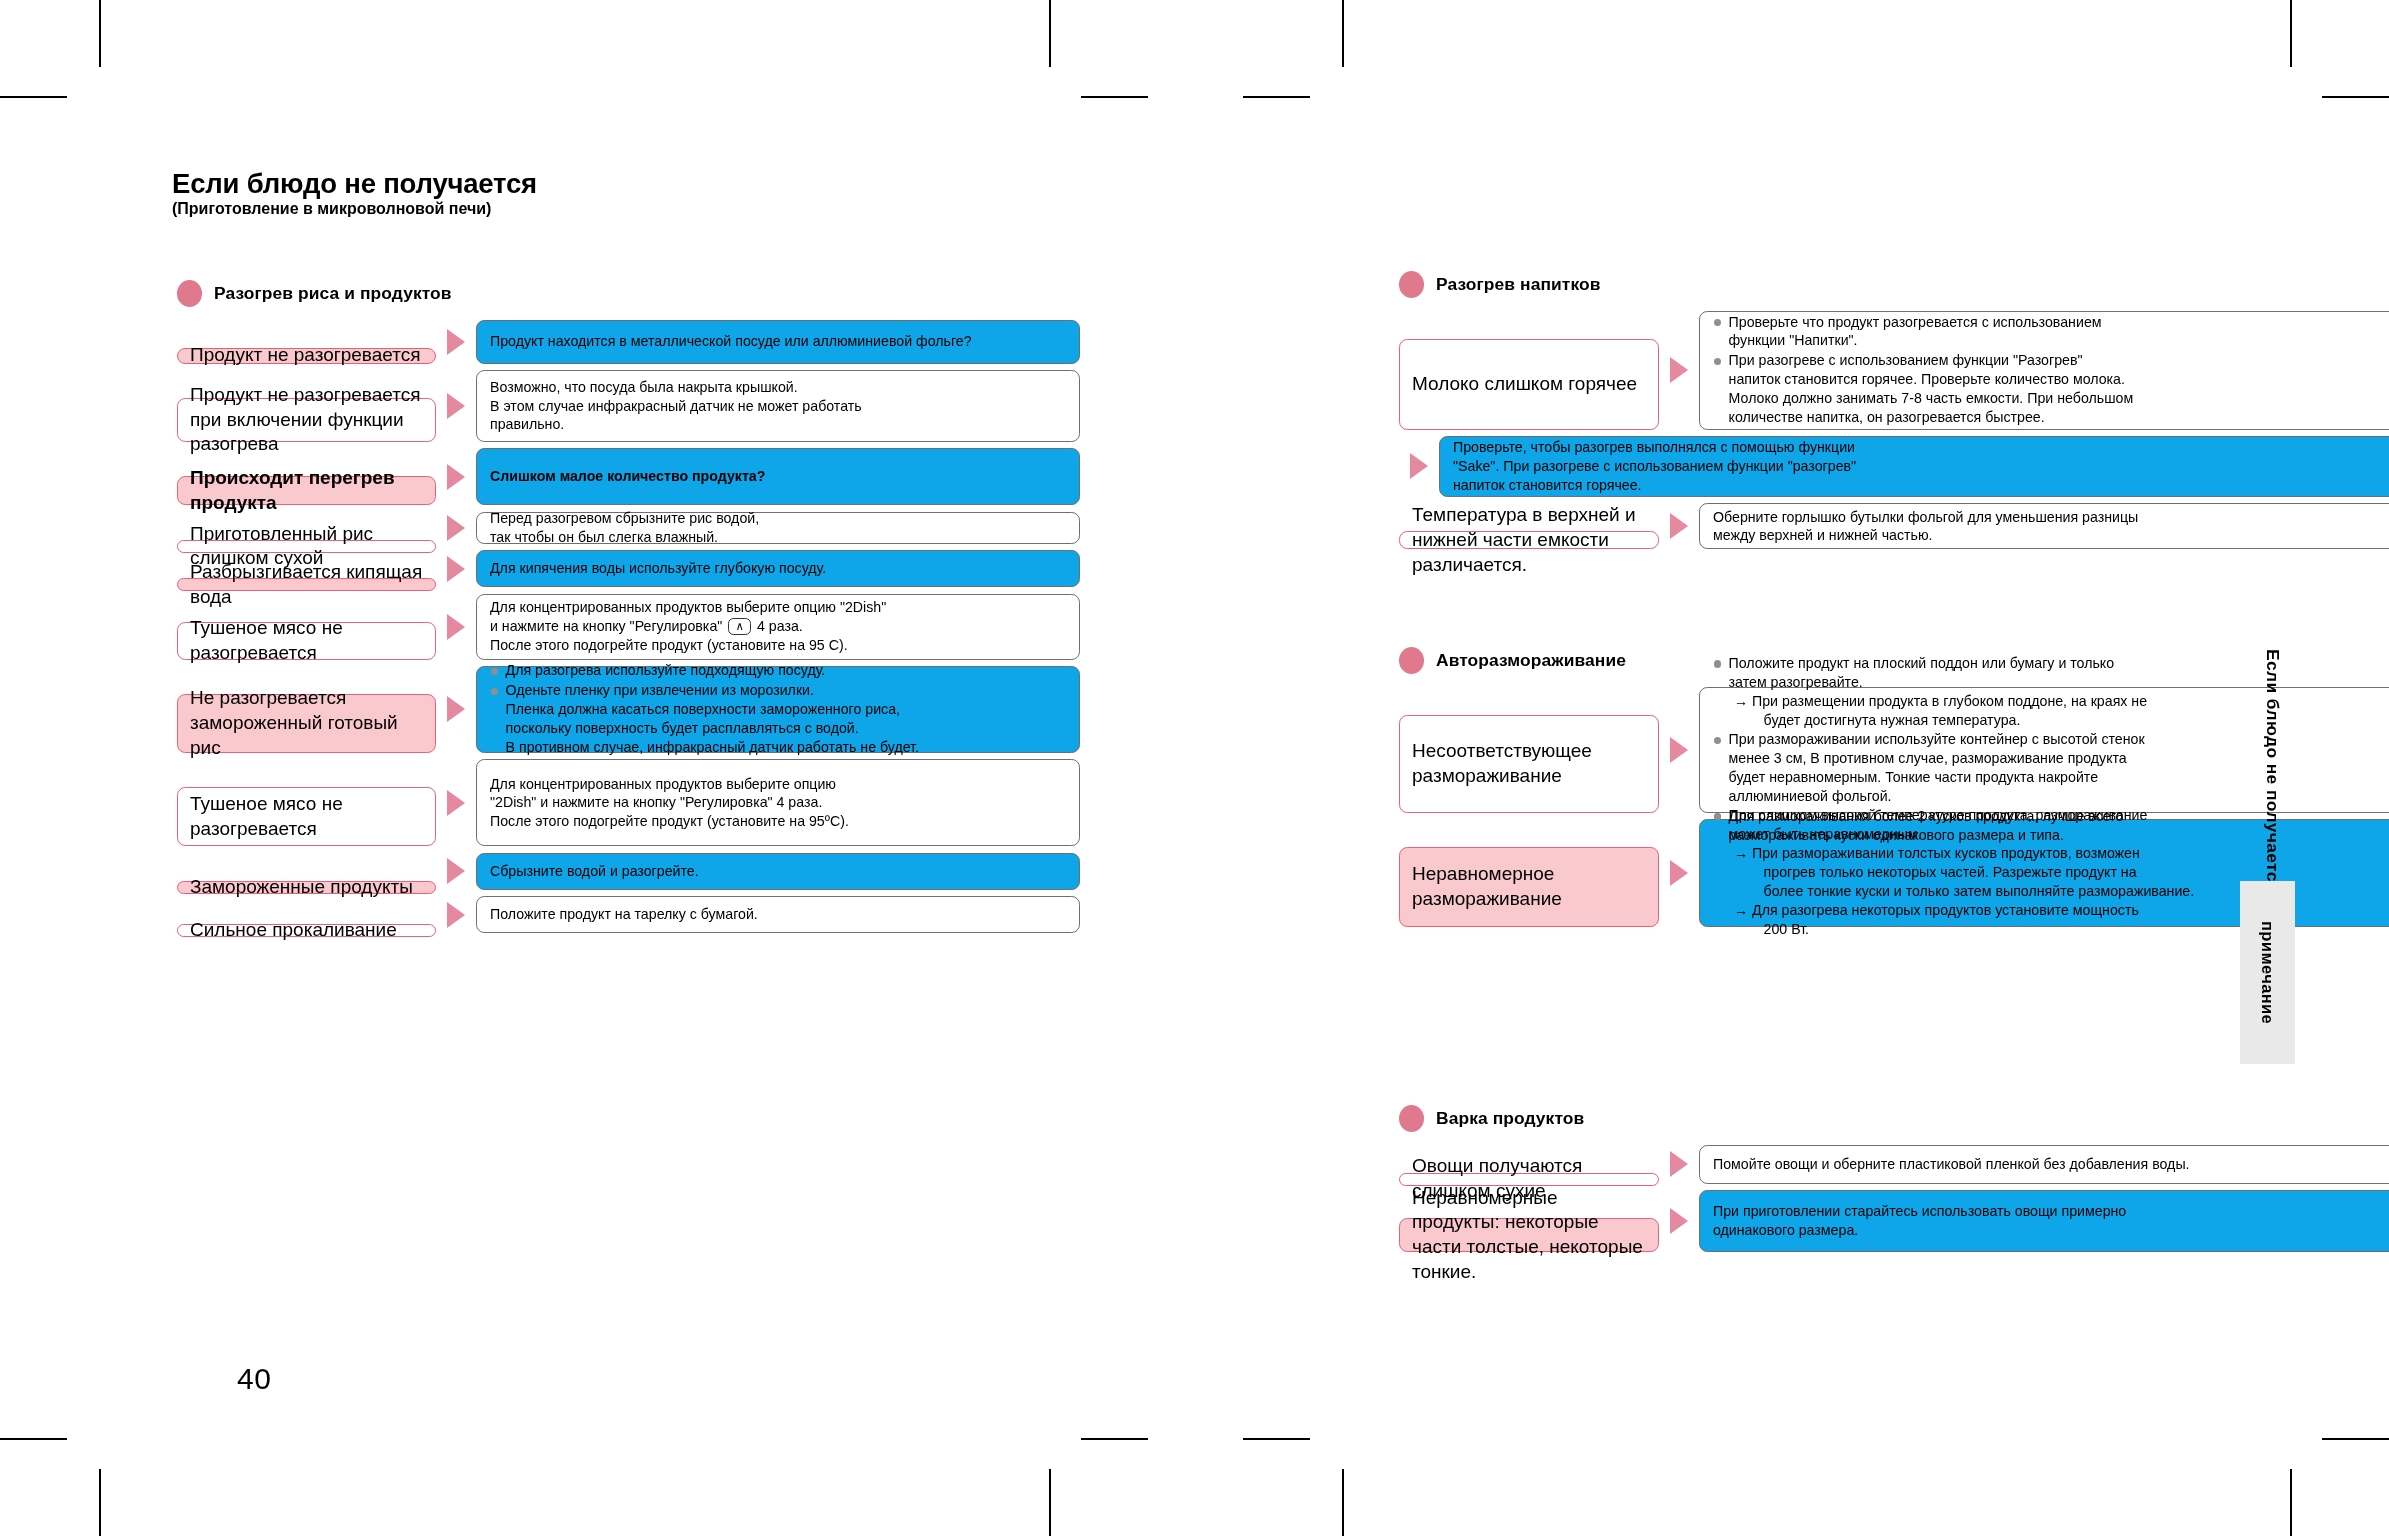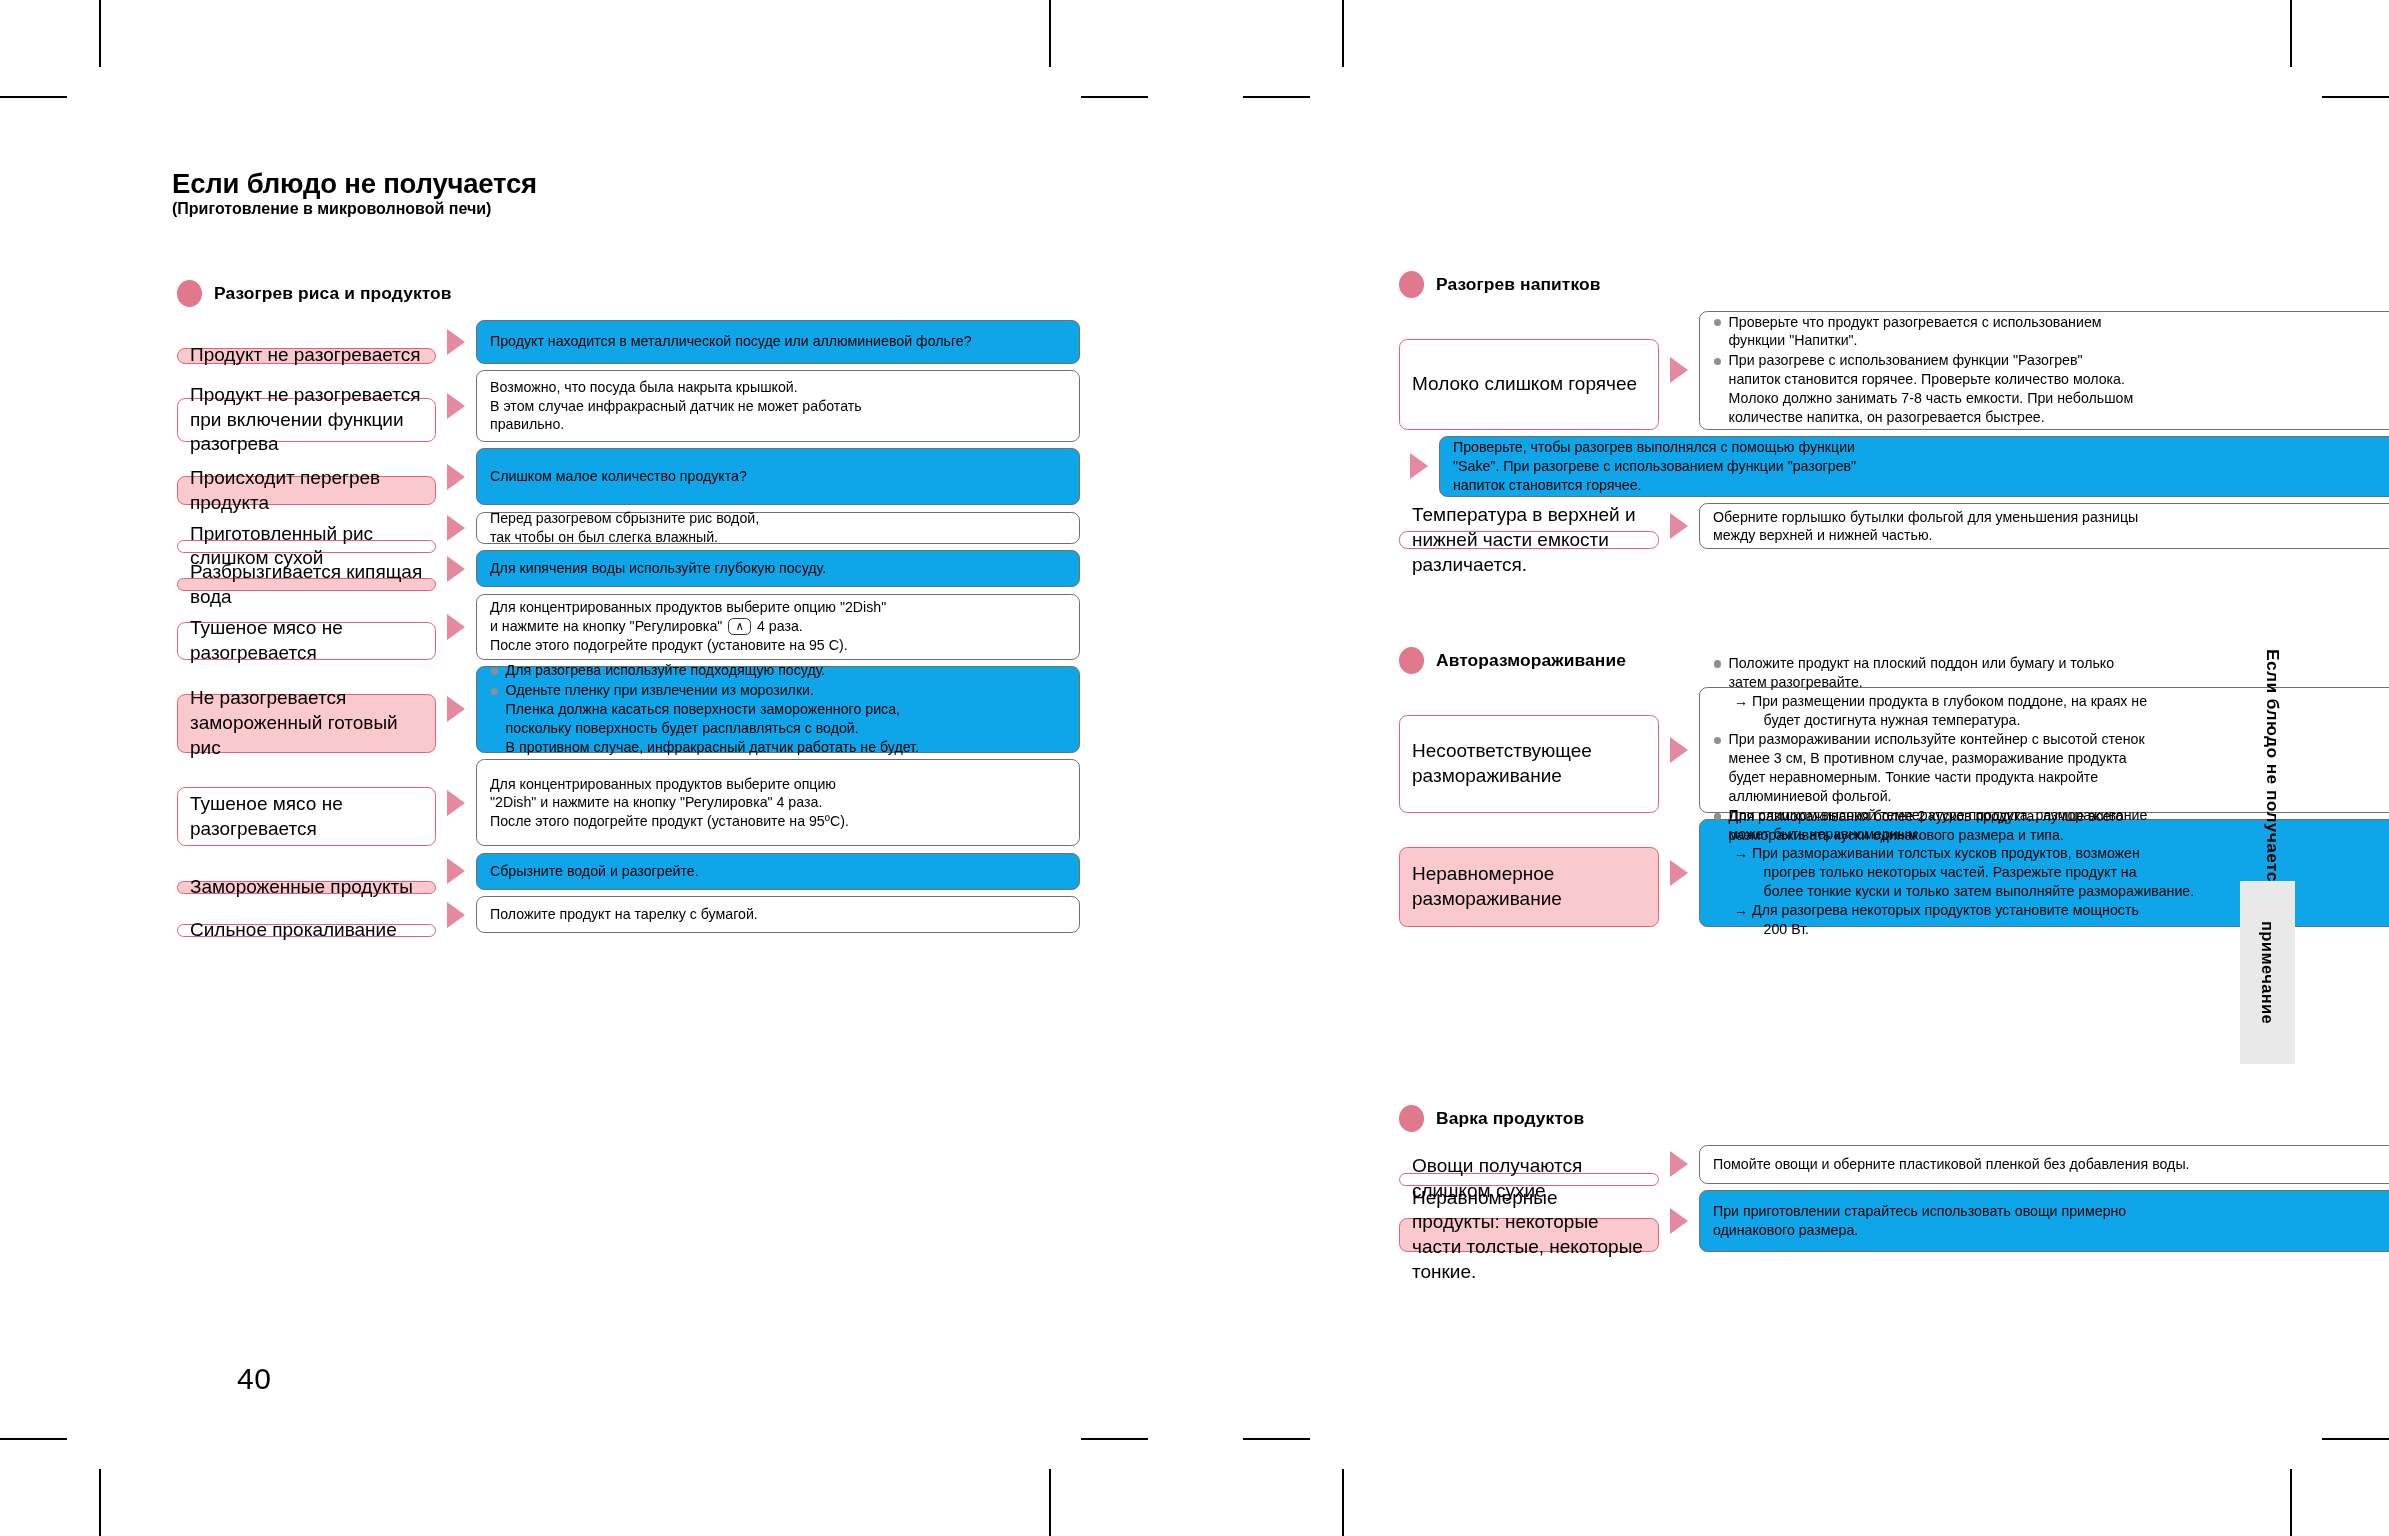--- a/index.html
+++ b/index.html
@@ -186,21 +186,21 @@
           <div class="arrow-cell" style="width:40px;">
             <div class="arrow"></div>
           </div>
           <div class="advice">
             <p>Возможно, что посуда была накрыта крышкой.</p>
             <p>В этом случае инфракрасный датчик не может работать</p>
             <p>правильно.</p>
           </div>
         </div>
 
-        <div class="row" style="height:57px;">
+        <div class="row" style="height:57px;font-weight:bold;">
           <div class="cause filled" style="width:259px;">
             <span>Происходит перегрев продукта</span>
           </div>
           <div class="arrow-cell" style="width:40px;">
             <div class="arrow"></div>
           </div>
           <div class="advice filled">
             <p>Слишком малое количество продукта?</p>
           </div>
         </div>

